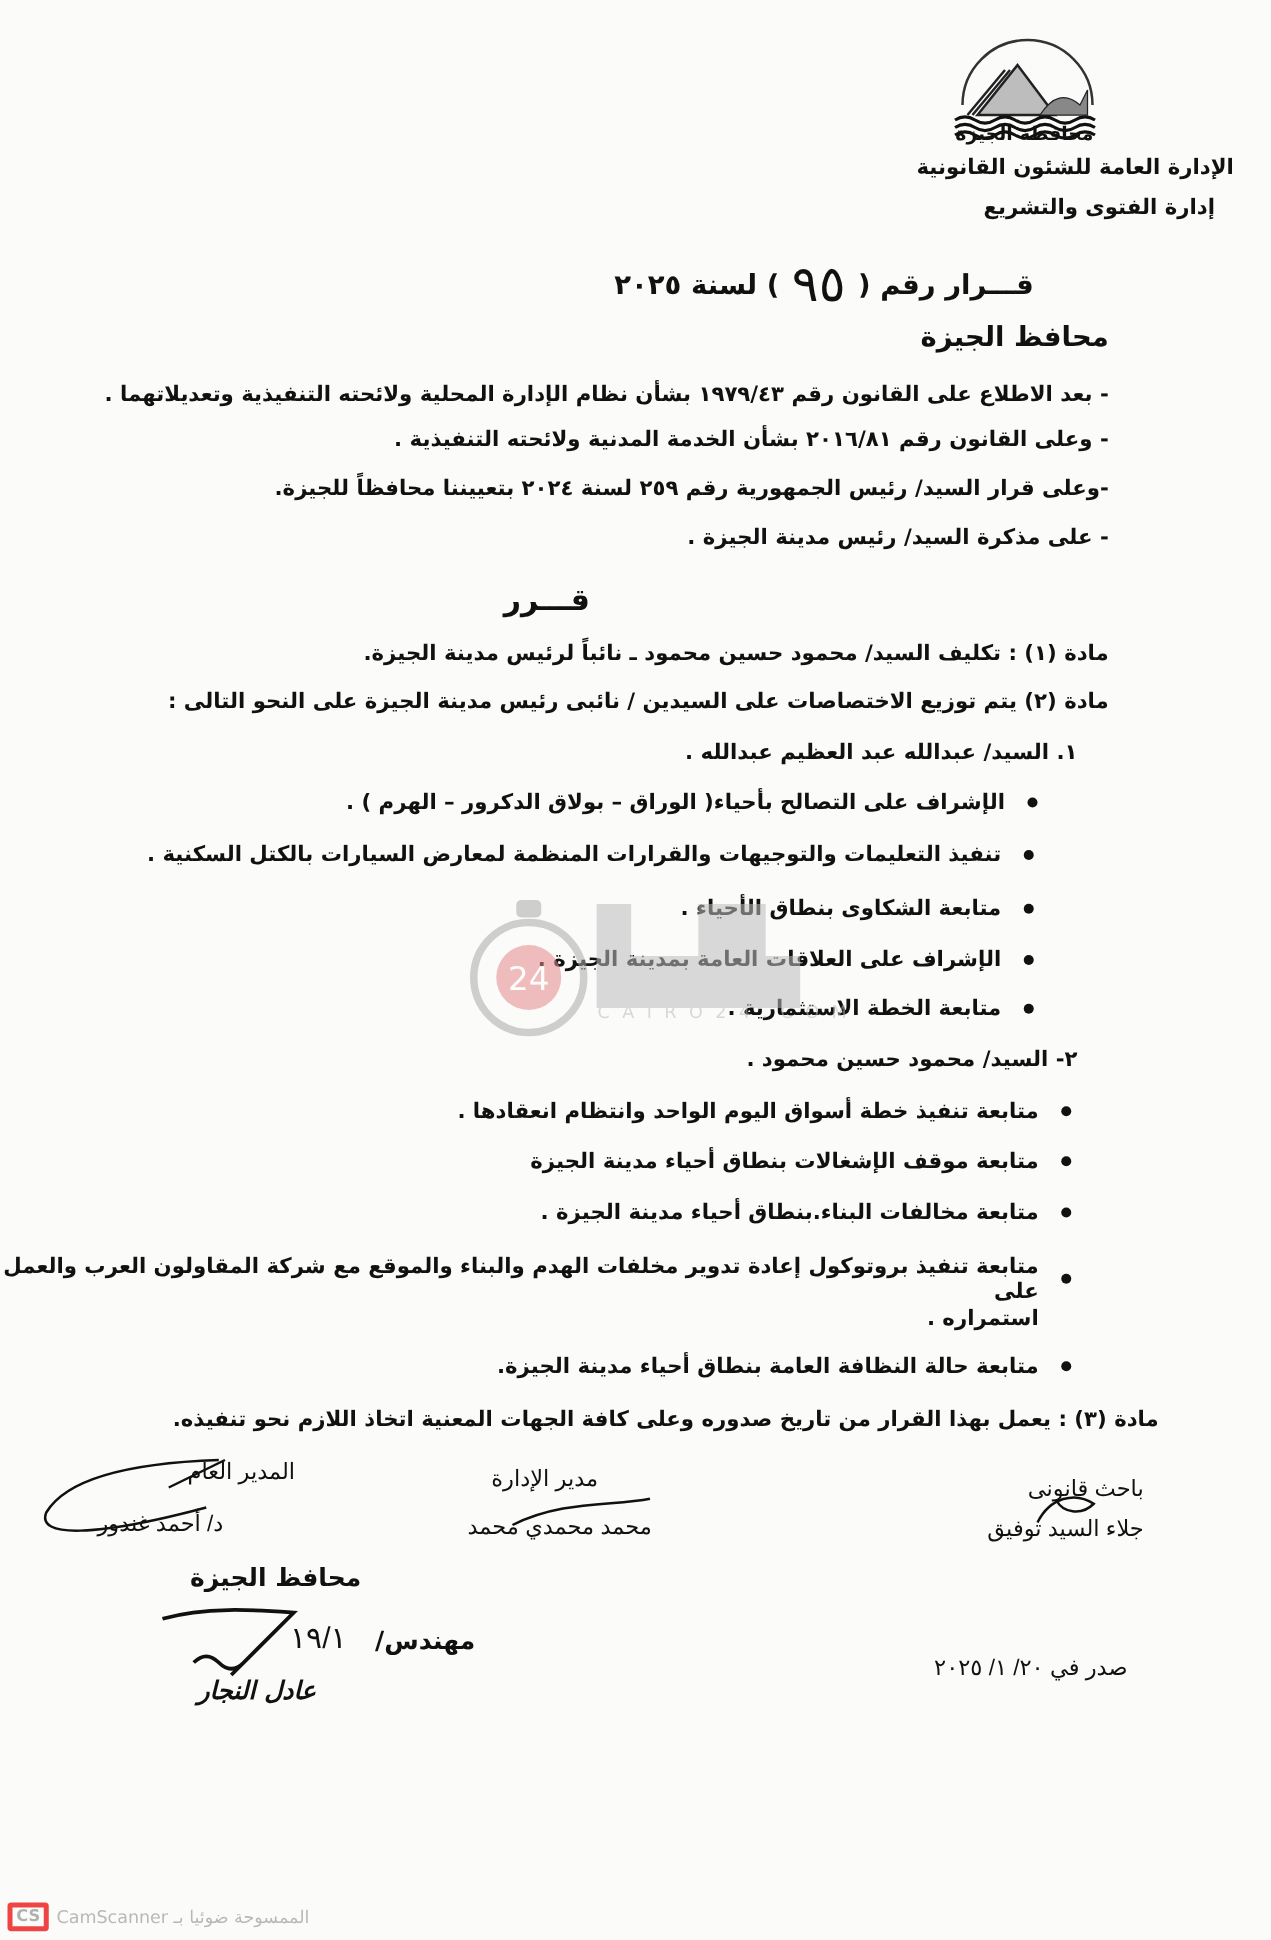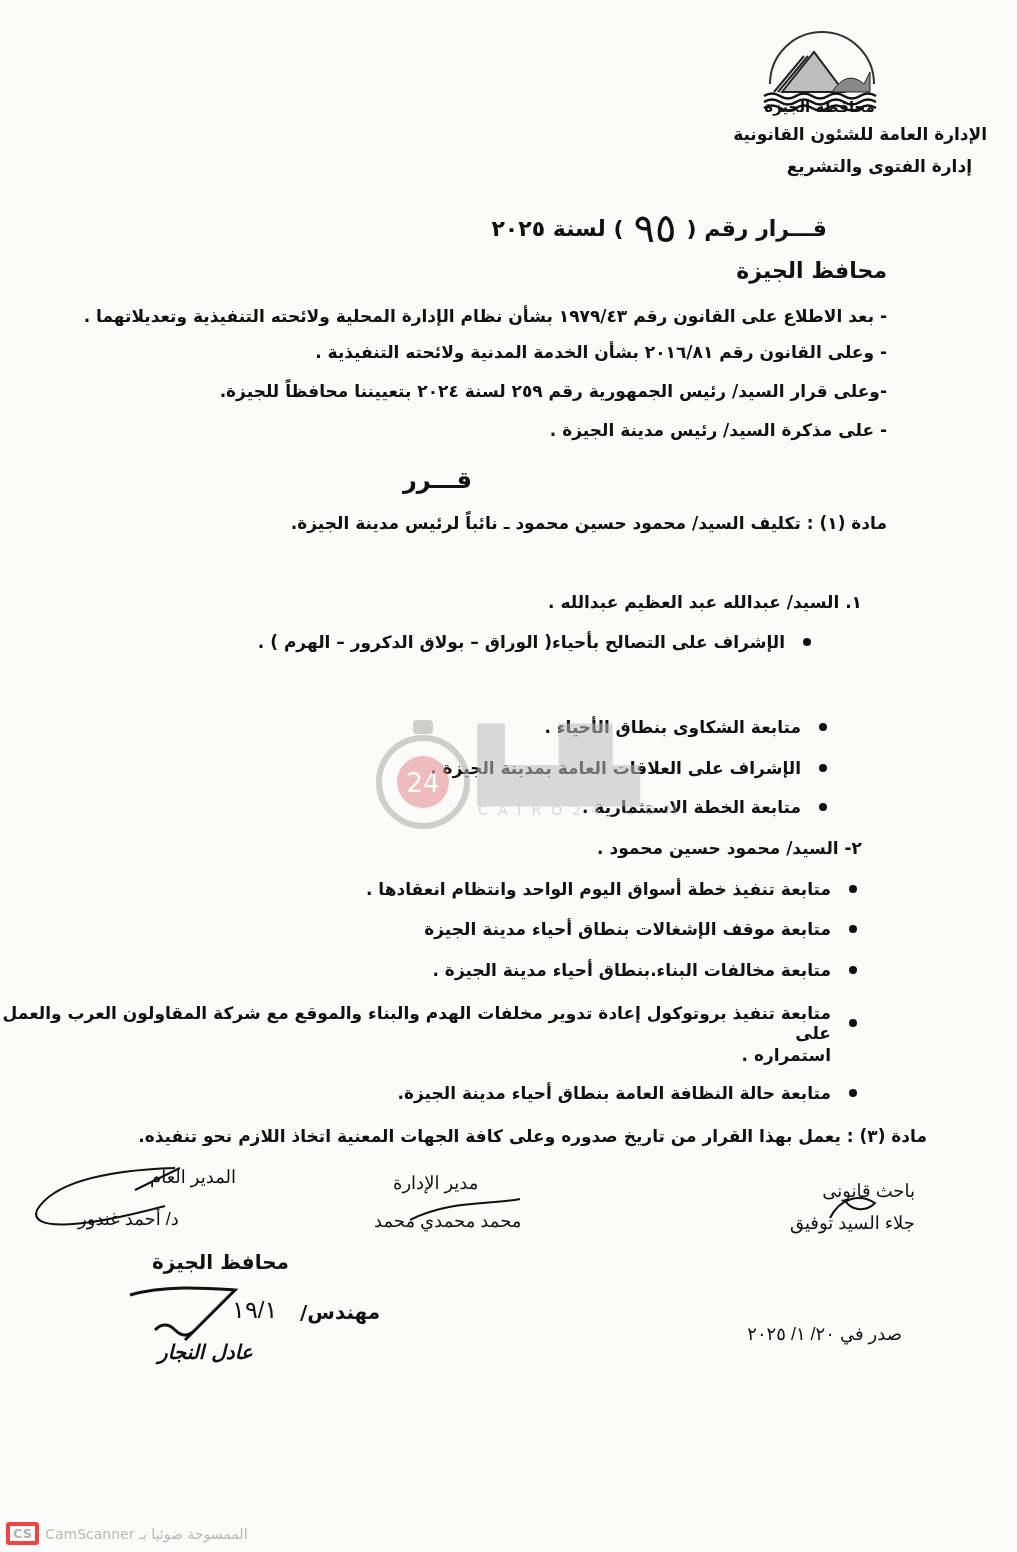--- a/index.html
+++ b/index.html
@@ -62,26 +62,31 @@
   <div class="abs rtl title" style="right:130px; top:258px;">محافظ الجيزة</div>
 
   <div class="abs rtl body17" style="right:130px; top:306px;">- بعد الاطلاع على القانون رقم ١٩٧٩/٤٣ بشأن نظام الإدارة المحلية ولائحته التنفيذية وتعديلاتهما .</div>
   <div class="abs rtl body17" style="right:130px; top:342px;">- وعلى القانون رقم ٢٠١٦/٨١ بشأن الخدمة المدنية ولائحته التنفيذية .</div>
   <div class="abs rtl body17" style="right:130px; top:381px;">-وعلى قرار السيد/ رئيس الجمهورية رقم ٢٥٩ لسنة ٢٠٢٤ بتعييننا محافظاً للجيزة.</div>
   <div class="abs rtl body17" style="right:130px; top:420px;">- على مذكرة السيد/ رئيس مدينة الجيزة .</div>
 
   <div class="abs rtl title" style="right:545px; top:466px; font-size:24px;">قـــرر</div>
 
   <div class="abs rtl body17" style="right:130px; top:513px;">مادة (١) : تكليف السيد/ محمود حسين محمود ـ نائباً لرئيس مدينة الجيزة.</div>
+  <div class="abs rtl body17" style="right:130px; top:551px;">مادة (٢) يتم توزيع الاختصاصات على السيدين / نائبى رئيس مدينة الجيزة على النحو التالى :</div>
 
   <div class="abs rtl body17" style="right:155px; top:592px;">١. السيد/ عبدالله عبد العظيم عبدالله .</div>
 
-  <div class="bullet-row body17" style="right:206px; top:632px;">
+  <div class="bullet-row body17" style="right:187px; top:632px;">
       <span class="bullet"></span>
       <span>الإشراف على التصالح بأحياء( الوراق – بولاق الدكرور – الهرم ) .</span>
+    </div>
+  <div class="bullet-row body17" style="right:190px; top:674px;">
+      <span class="bullet"></span>
+      <span>تنفيذ التعليمات والتوجيهات والقرارات المنظمة لمعارض السيارات بالكتل السكنية .</span>
     </div>
   <div class="bullet-row body17" style="right:190px; top:717px;">
       <span class="bullet"></span>
       <span>متابعة الشكاوى بنطاق الأحياء .</span>
     </div>
   <div class="bullet-row body17" style="right:190px; top:758px;">
       <span class="bullet"></span>
       <span>الإشراف على العلاقات العامة بمدينة الجيزة .</span>
     </div>
   <div class="bullet-row body17" style="right:190px; top:797px;">

